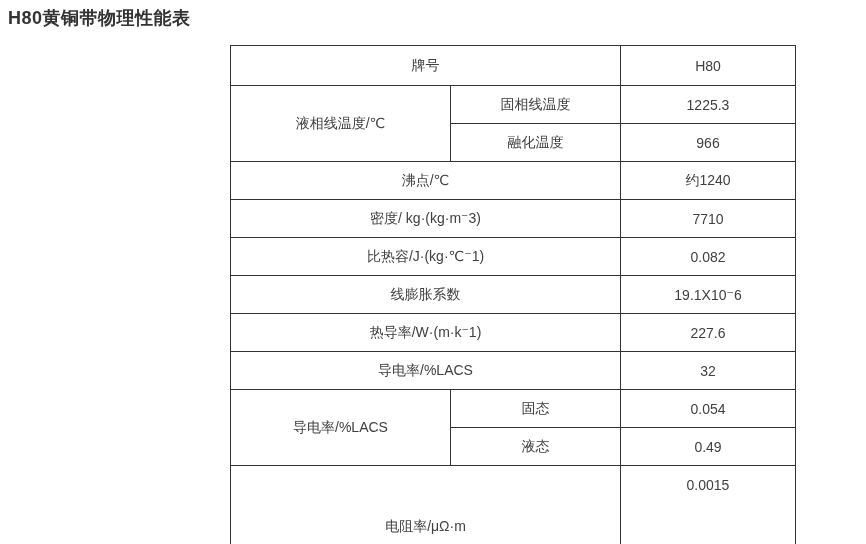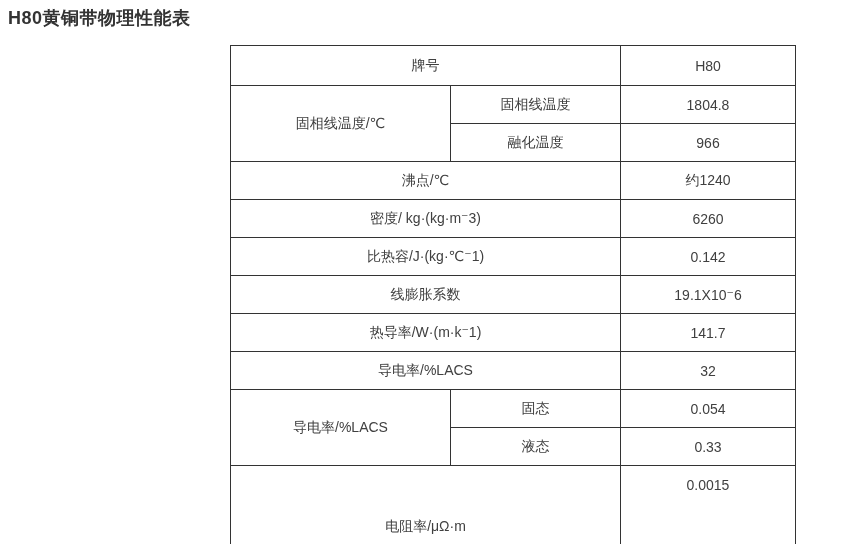--- a/index.html
+++ b/index.html
@@ -69,67 +69,67 @@
       <col style="width:170px">
       <col style="width:175px">
     </colgroup>
     <tbody>
       <tr class="row-first">
         <td colspan="2">牌号</td>
         <td>H80</td>
       </tr>
 
       <tr>
-        <td rowspan="2">固相线温度/℃</td>
+        <td rowspan="2">液相线温度/℃</td>
         <td>固相线温度</td>
-        <td>1804.8</td>
+        <td>1225.3</td>
       </tr>
       <tr>
         <td>融化温度</td>
         <td>966</td>
       </tr>
 
       <tr>
         <td colspan="2">沸点/℃</td>
         <td>约1240</td>
       </tr>
 
       <tr>
         <td colspan="2">密度/ kg·(kg·m⁻3)</td>
-        <td>6260</td>
+        <td>7710</td>
       </tr>
 
       <tr>
         <td colspan="2">比热容/J·(kg·℃⁻1)</td>
-        <td>0.142</td>
+        <td>0.082</td>
       </tr>
 
       <tr>
         <td colspan="2">线膨胀系数</td>
         <td>19.1X10⁻6</td>
       </tr>
 
       <tr>
         <td colspan="2">热导率/W·(m·k⁻1)</td>
-        <td>141.7</td>
+        <td>227.6</td>
       </tr>
 
       <tr>
         <td colspan="2">导电率/%LACS</td>
         <td>32</td>
       </tr>
 
       <tr>
         <td rowspan="2">导电率/%LACS</td>
         <td>固态</td>
         <td>0.054</td>
       </tr>
       <tr>
         <td>液态</td>
-        <td>0.33</td>
+        <td>0.49</td>
       </tr>
 
       <tr class="row-tall">
         <td colspan="2" class="label-bottom">电阻率/μΩ·m</td>
         <td class="value-top">0.0015</td>
       </tr>
     </tbody>
   </table>
 
 </div>

